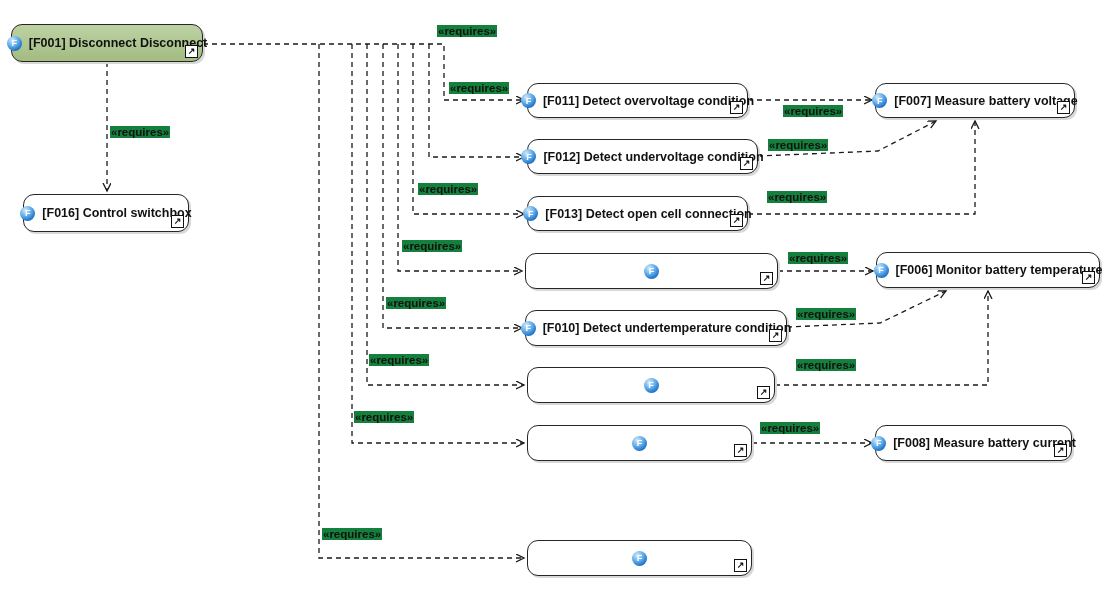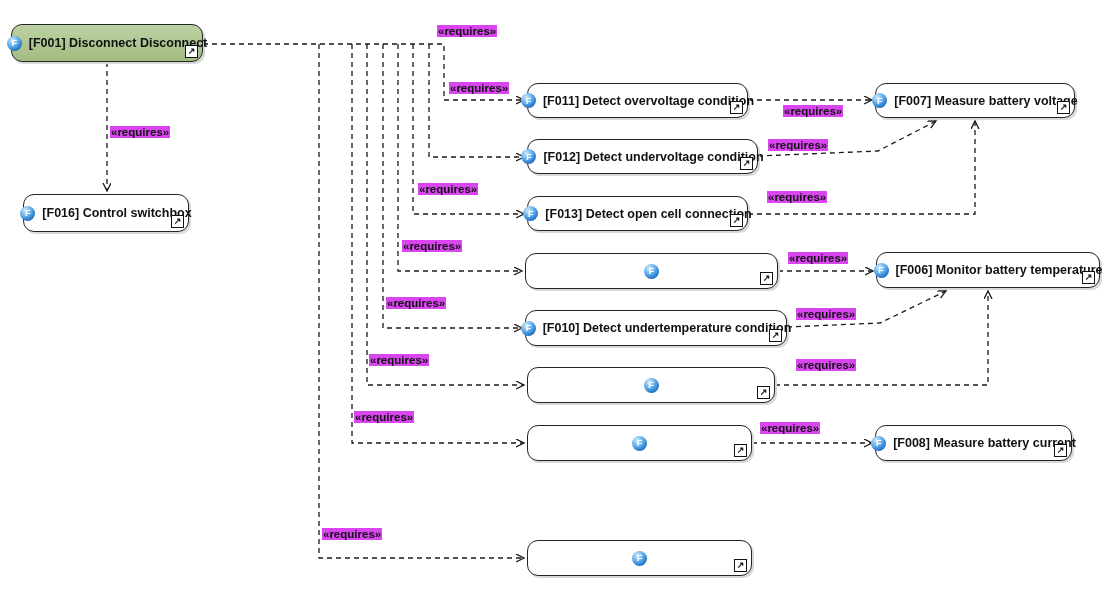--- a/index.html
+++ b/index.html
@@ -10,21 +10,21 @@
         background:#ffffff;border:1.5px solid #262626;border-radius:11px;
         box-shadow:2px 2px 0 #d8d8d8;color:#111;
         font-weight:bold;font-size:12.5px;white-space:nowrap;box-sizing:border-box;}
   .node.root{background:linear-gradient(180deg,#bdd2a4 0%,#a2bc81 100%);}
   .ficon{width:15px;height:15px;border-radius:50%;flex:0 0 auto;
          background:radial-gradient(circle at 35% 28%,#cdeafb 0%,#5aa7e8 45%,#1f6fc4 75%,#15528f 100%);
          color:#fff;font-size:9px;font-weight:bold;display:flex;align-items:center;justify-content:center;}
   .linkicon{position:absolute;right:4px;bottom:3px;width:11px;height:11px;border:1px solid #111;
             background:#fff;color:#111;font-size:9px;line-height:11px;text-align:center;font-weight:bold;}
   .elabel{position:absolute;font-size:11.5px;font-weight:bold;color:#111;white-space:nowrap;
-          background:#d946ef;padding:0 1px;}
+          background:#15803d;padding:0 1px;}
 </style>
 </head>
 <body>
 
 <div id="canvas">
 
   <svg id="wires" width="1112" height="589">
     <defs>
       <marker id="arr" markerWidth="12" markerHeight="12" refX="8" refY="4" orient="auto" markerUnits="userSpaceOnUse">
         <path d="M0,0 L8,4 L0,8" fill="none" stroke="#1a1a1a" stroke-width="1.3"></path>

